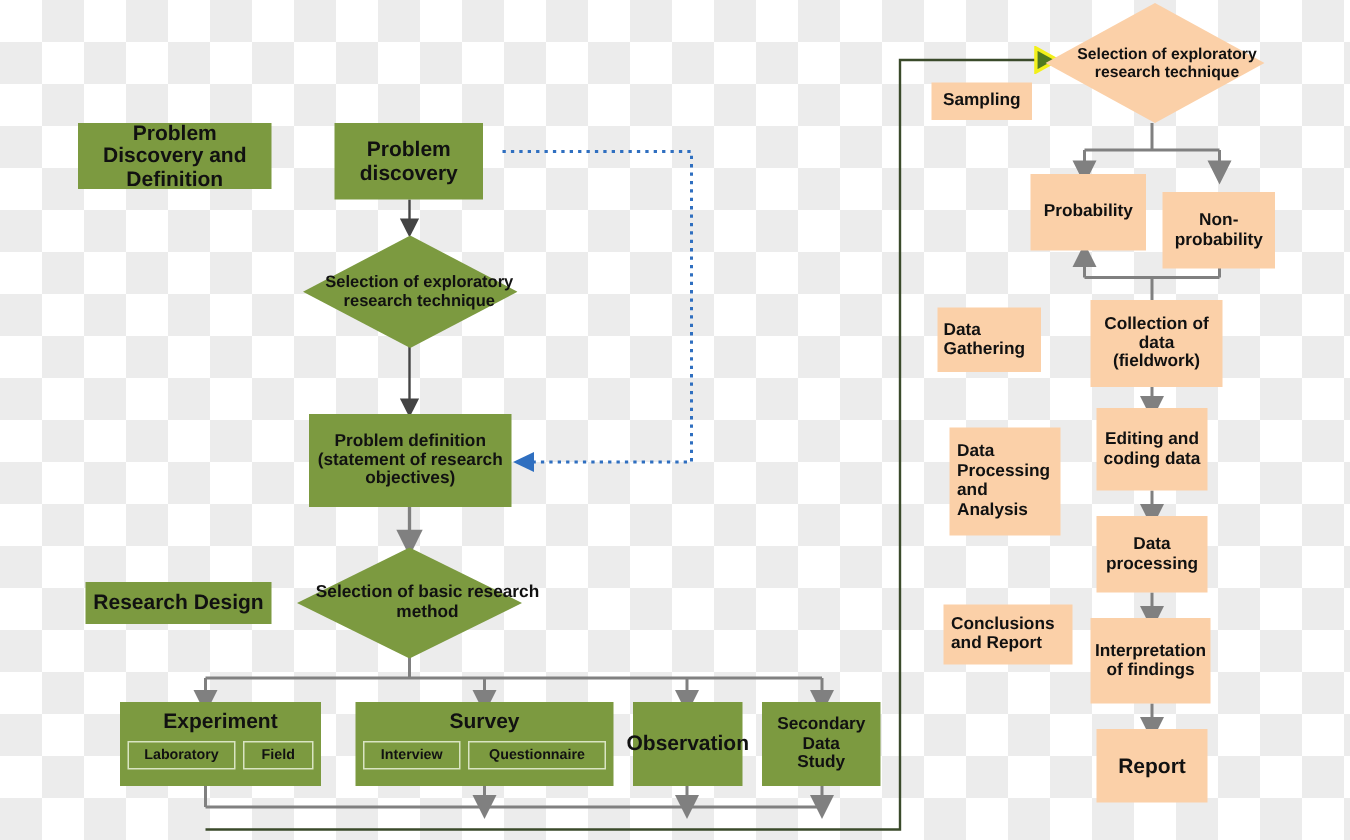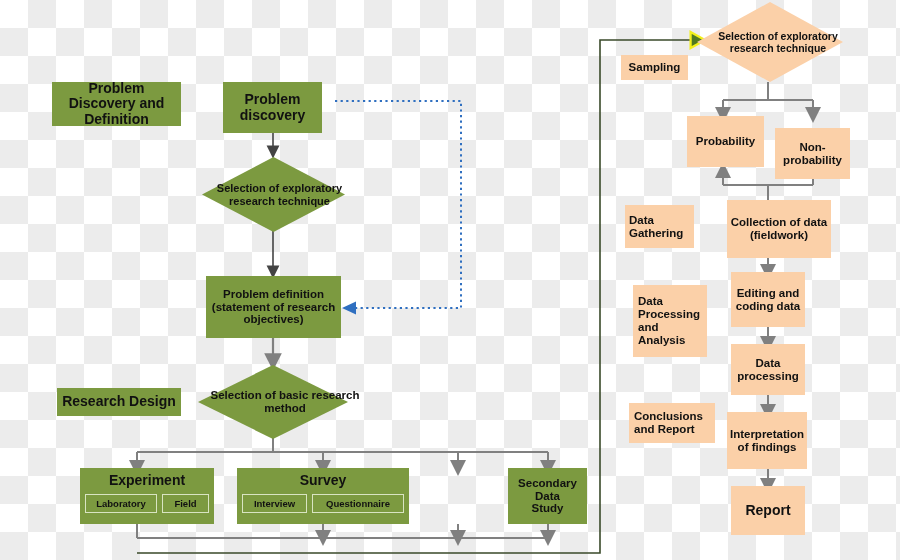--- a/index.html
+++ b/index.html
@@ -145,39 +145,40 @@
   <div class="node green" style="left:80px;top:468px;width:134px;height:56px;"></div>
   <div class="node t13" style="left:80px;top:471px;width:134px;height:20px;background:transparent;">Experiment</div>
   <div class="subbox t95" style="left:85px;top:494px;width:72px;height:19px;">Laboratory</div>
   <div class="subbox t95" style="left:162px;top:494px;width:47px;height:19px;">Field</div>
 
   <div class="node green" style="left:237px;top:468px;width:172px;height:56px;"></div>
   <div class="node t13" style="left:237px;top:471px;width:172px;height:20px;background:transparent;">Survey</div>
   <div class="subbox t95" style="left:242px;top:494px;width:65px;height:19px;">Interview</div>
   <div class="subbox t95" style="left:312px;top:494px;width:92px;height:19px;">Questionnaire</div>
 
+  <div class="node green t13" style="left:422px;top:468px;width:73px;height:56px;padding:0 2px;">Observation</div>
 
   <div class="node green t115" style="left:508px;top:468px;width:79px;height:56px;padding:0 15px;">Secondary Data Study</div>
 
   <div class="diamond-wrap" style="left:697px;top:2px;width:146px;height:80px;">
     <svg class="diamond-shape" viewBox="0 0 146 80" preserveAspectRatio="none">
       <polygon points="73,0 146,40 73,80 0,40" fill="#fbd0a8"></polygon>
     </svg>
     <div class="diamond-label t105" style="padding:0 8px;">Selection of exploratory research technique</div>
   </div>
 
   <div class="node orange t115" style="left:621px;top:55px;width:67px;height:25px;">Sampling</div>
 
   <div class="node orange t115" style="left:687px;top:116px;width:77px;height:51px;padding:0 2px;">Probability</div>
 
   <div class="node orange t115" style="left:775px;top:128px;width:75px;height:51px;padding:0 2px;">Non-probability</div>
 
   <div class="node orange t115" style="left:625px;top:205px;width:69px;height:43px;padding:0 4px;text-align:left;justify-content:flex-start;">Data Gathering</div>
 
-  <div class="node orange t115" style="left:727px;top:200px;width:104px;height:58px;padding:0 2px;">Collection of data (fieldwork)</div>
+  <div class="node orange t115" style="left:727px;top:200px;width:88px;height:58px;padding:0 2px;">Collection of data (fieldwork)</div>
 
   <div class="node orange t115" style="left:633px;top:263px;width:74px;height:72px;padding:0 5px;text-align:left;justify-content:flex-start;margin-top:22px;">Data Processing and Analysis</div>
 
   <div class="node orange t115" style="left:731px;top:272px;width:74px;height:55px;padding:0 2px;">Editing and coding data</div>
 
   <div class="node orange t115" style="left:731px;top:344px;width:74px;height:51px;padding:0 20px;">Data processing</div>
 
   <div class="node orange t115" style="left:629px;top:403px;width:86px;height:40px;padding:0 5px;text-align:left;justify-content:flex-start;">Conclusions and Report</div>
 
   <div class="node orange t115" style="left:727px;top:412px;width:80px;height:57px;padding:0 2px;">Interpretation of findings</div>

